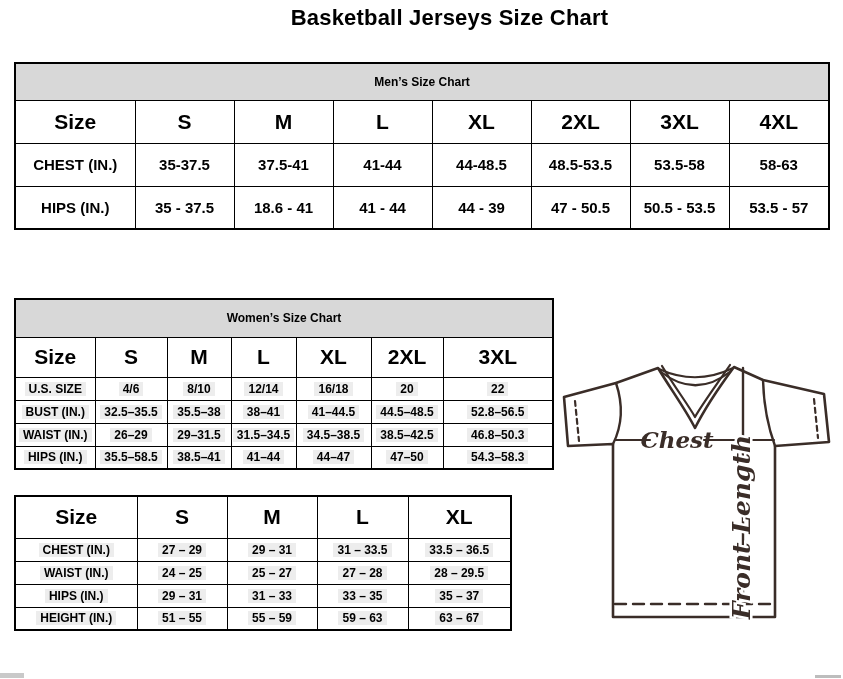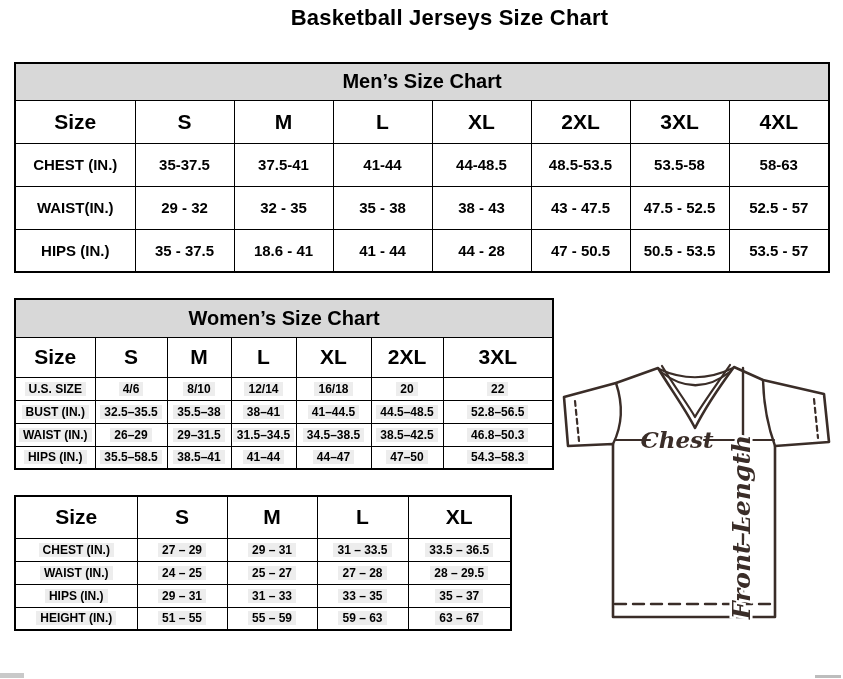--- a/index.html
+++ b/index.html
@@ -14,21 +14,21 @@
   }
   table.size-table {
     position:absolute; border-collapse:collapse; table-layout:fixed;
     background:#fff; box-sizing:border-box;
     border:2px solid #000;
   }
   table.size-table td {
     border:1px solid #000; text-align:center; vertical-align:middle;
     font-weight:bold; padding:0; overflow:hidden; white-space:nowrap;
   }
-  td.chart-title { background:#d8d8d8; font-size:20px; }
+  td.chart-title { background:#d8d8d8; font-size:12px; }
   tr.size-row td { font-size:21px; }
   #mens-table tr.body-row td { font-size:15px; }
   #womens-table tr.body-row td, #youth-table tr.body-row td { font-size:12px; }
   .hl { background:#ededed; padding:0 4px; }
   #mens-table   { left:14px; top:62px;  width:814px; }
   #womens-table { left:14px; top:298px; width:538px; }
   #youth-table  { left:14px; top:495px; width:496px; }
   .jersey-wrap { position:absolute; left:558px; top:360px; width:282px; height:266px; }
   .artifact { position:absolute; background:#c9c9c9; }
   .artifact.bl { left:0px; top:673px; width:24px; height:5px; }
@@ -68,35 +68,25 @@
         <td>CHEST (IN.)</td>
         <td>35-37.5</td>
         <td>37.5-41</td>
         <td>41-44</td>
         <td>44-48.5</td>
         <td>48.5-53.5</td>
         <td>53.5-58</td>
         <td>58-63</td>
       </tr>
       <tr class="body-row" style="height: 43px;">
-        <td>WAIST(IN.)</td>
-        <td>29 - 32</td>
-        <td>32 - 35</td>
-        <td>35 - 38</td>
-        <td>38 - 43</td>
-        <td>43 - 47.5</td>
-        <td>47.5 - 52.5</td>
-        <td>52.5 - 57</td>
-      </tr>
-      <tr class="body-row" style="height: 43px;">
         <td>HIPS (IN.)</td>
         <td>35 - 37.5</td>
         <td>18.6 - 41</td>
         <td>41 - 44</td>
-        <td>44 - 28</td>
+        <td>44 - 39</td>
         <td>47 - 50.5</td>
         <td>50.5 - 53.5</td>
         <td>53.5 - 57</td>
       </tr>
     </tbody>
 </table>
 
 <table class="size-table" id="womens-table">
     <colgroup>
       <col style="width: 80px;">

